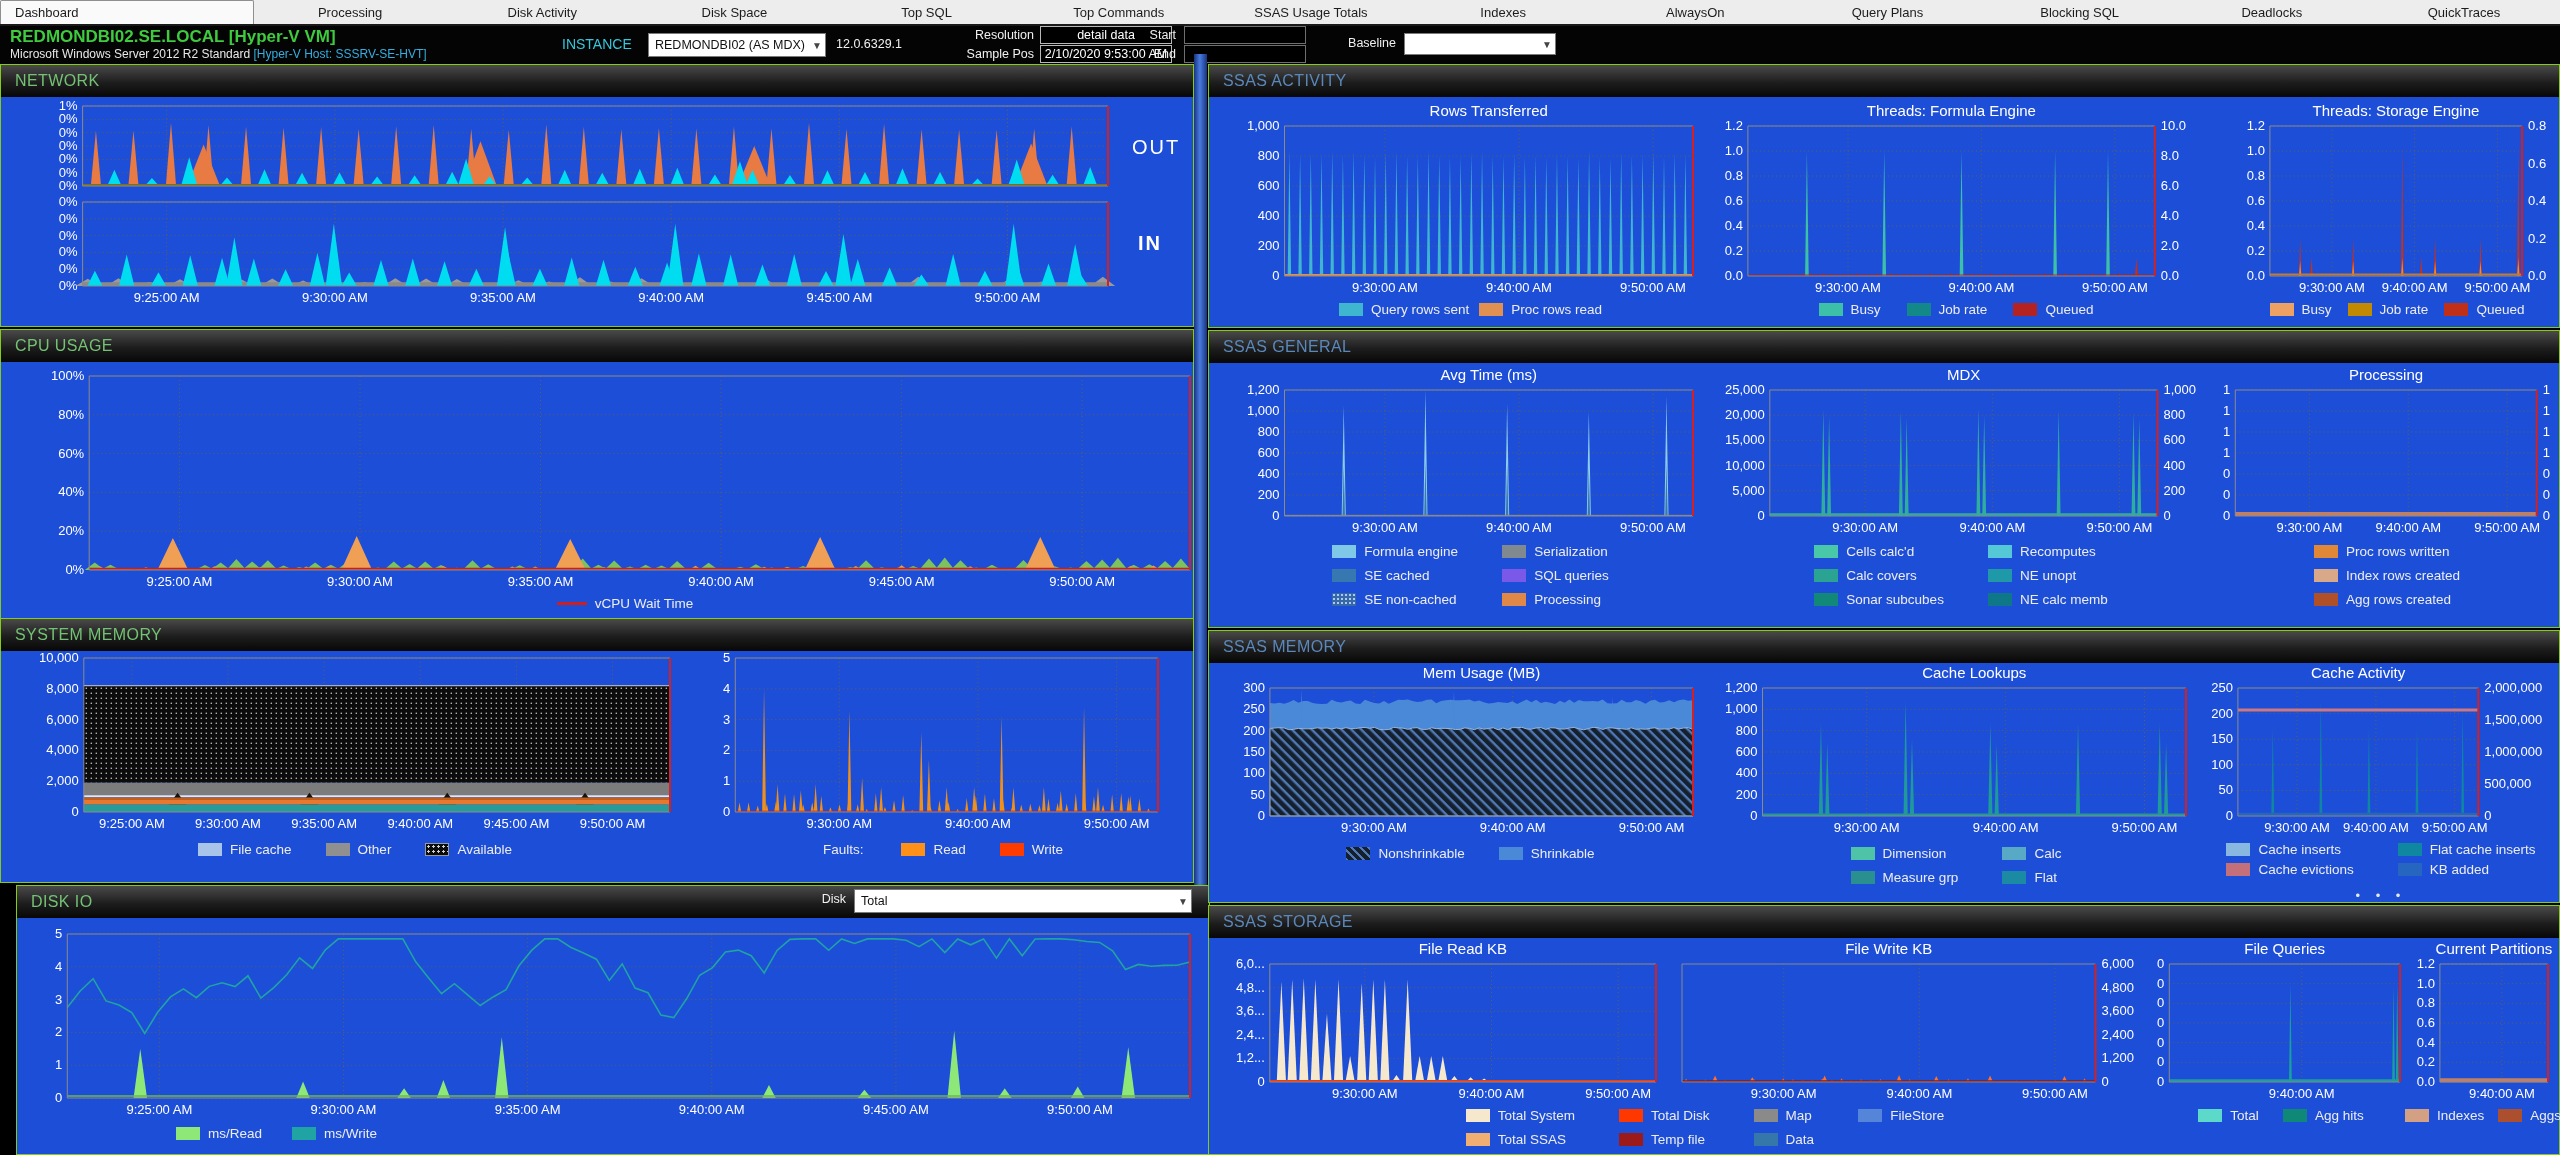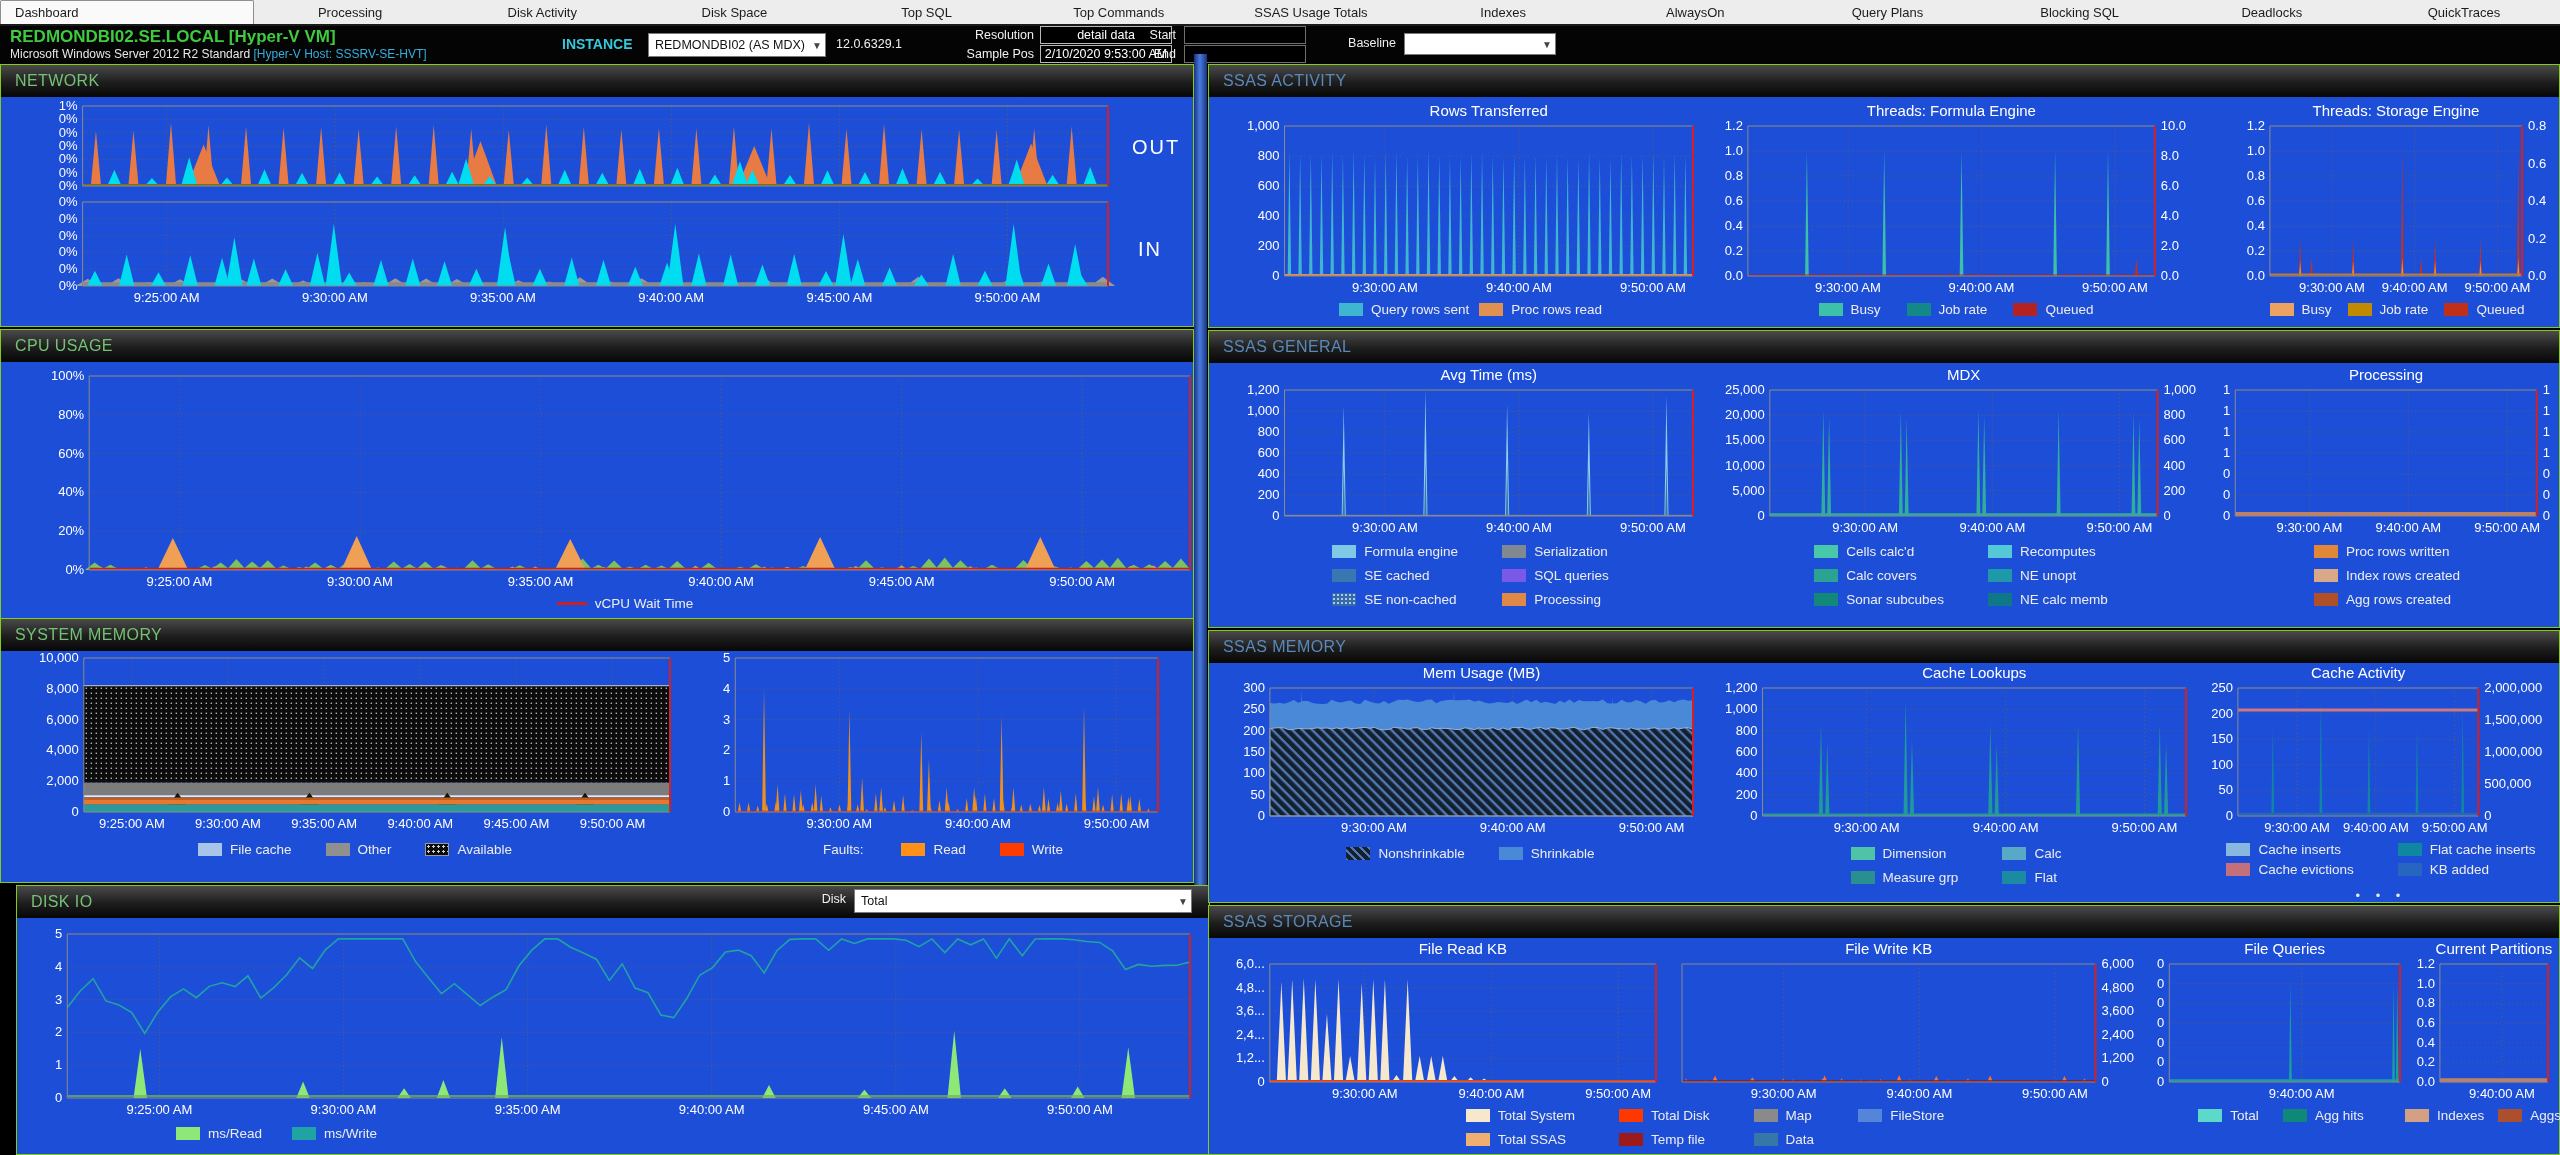--- a/index.html
+++ b/index.html
@@ -8,21 +8,21 @@
   .tabbar{position:absolute;left:0;top:0;width:2560px;height:24px;background:#ededed;
     border-bottom:2px solid #1a1a1a;display:flex;align-items:stretch;}
   .tab{flex:1;display:flex;align-items:center;justify-content:center;font-size:13px;color:#1c1c1c;cursor:default;}
   .tab.active{background:#fafafa;border:1px solid #8f8f8f;border-bottom:none;border-radius:2px 2px 0 0;
     flex:0 0 238px;justify-content:flex-start;padding-left:14px;}
   
   .hdr{position:absolute;left:0;top:26px;width:2560px;height:38px;background:#040404;}
   .hname{position:absolute;left:10px;top:1px;font-size:17px;font-weight:bold;color:#3ecb3e;}
   .hsub{position:absolute;left:10px;top:21px;font-size:12px;color:#e8e8e8;}
   .hsub .host{color:#35aee0;}
-  .ilabel{position:absolute;font-size:14px;font-weight:bold;color:#35c8dc;}
+  .ilabel{position:absolute;font-size:14px;font-weight:normal;color:#35c8dc;}
   .dd{position:absolute;background:#fff;border:1px solid #7a7a7a;display:flex;align-items:center;font-size:12.5px;color:#111;}
   .dd .v{flex:1;padding:1px 6px;white-space:nowrap;overflow:hidden;}
   .dd .ar{width:16px;text-align:center;color:#444;font-size:10px;}
   .ver{position:absolute;font-size:12.5px;color:#f0f0f0;}
   .flabel{position:absolute;font-size:12.5px;color:#f0f0f0;text-align:right;}
   .ibox{position:absolute;background:#000;border:1px solid #b8b8b8;color:#fff;font-size:12.5px;
     display:flex;align-items:center;justify-content:center;}
   .ibox.dim{border-color:#6f6f6f;}
   
   .vdiv{position:absolute;left:1194px;top:54px;width:13px;height:1101px;
@@ -304,21 +304,21 @@
       <polygon points="267.61980000000005,90 275.82300000000004,27.840000000000003 284.0262,90" fill="#00dcf0"></polygon>
       <polygon points="438.86160000000007,90 447.06480000000005,31.200000000000003 455.26800000000003,90" fill="#00dcf0"></polygon>
       <polygon points="609.078,90 617.2812,27.840000000000003 625.4844,90" fill="#00dcf0"></polygon>
       <polygon points="777.2436,90 785.4468,37.92 793.6500000000001,90" fill="#00dcf0"></polygon>
       <polygon points="947.4600000000002,90 955.6632000000002,27.840000000000003 963.8664000000002,90" fill="#00dcf0"></polygon>
       <polygon points="1008.984,90 1017.1872000000001,48 1025.3904,90" fill="#00dcf0"></polygon>
       <path d="M 1050 6 L 24.6 6 L 24.6 90 L 1050 90" fill="none" stroke="#8a8a8a" stroke-width="1"></path>
       <line x1="1050" y1="6" x2="1050" y2="90" stroke="#d42020" stroke-width="2"></line>
     </svg></div>
 <div class="sidelab" style="left:1132px;top:136px;">OUT</div>
-<div class="sidelab" style="left:1138px;top:238px;">IN</div>
+<div class="sidelab" style="left:1138px;top:232px;font-weight:bold;">IN</div>
 
 <div class="panel" style="left:0;top:329px;width:1194px;height:362px;">
   <div class="phead">
       <span class="t-green">CPU USAGE</span>
     </div>
 </div>
 <div class="chart" style="left:50px;top:370px;width:1150px;height:222px;"><svg width="1150" height="222" viewBox="0 0 1150 222">
       <line x1="39.2" y1="6" x2="1140" y2="6" stroke="#5f5f5f" stroke-width="1" stroke-dasharray="1,3"></line>
       <text x="34.2" y="10" fill="#ffffff" font-size="13" text-anchor="end">100%</text>
       <line x1="39.2" y1="44.8" x2="1140" y2="44.8" stroke="#5f5f5f" stroke-width="1" stroke-dasharray="1,3"></line>

